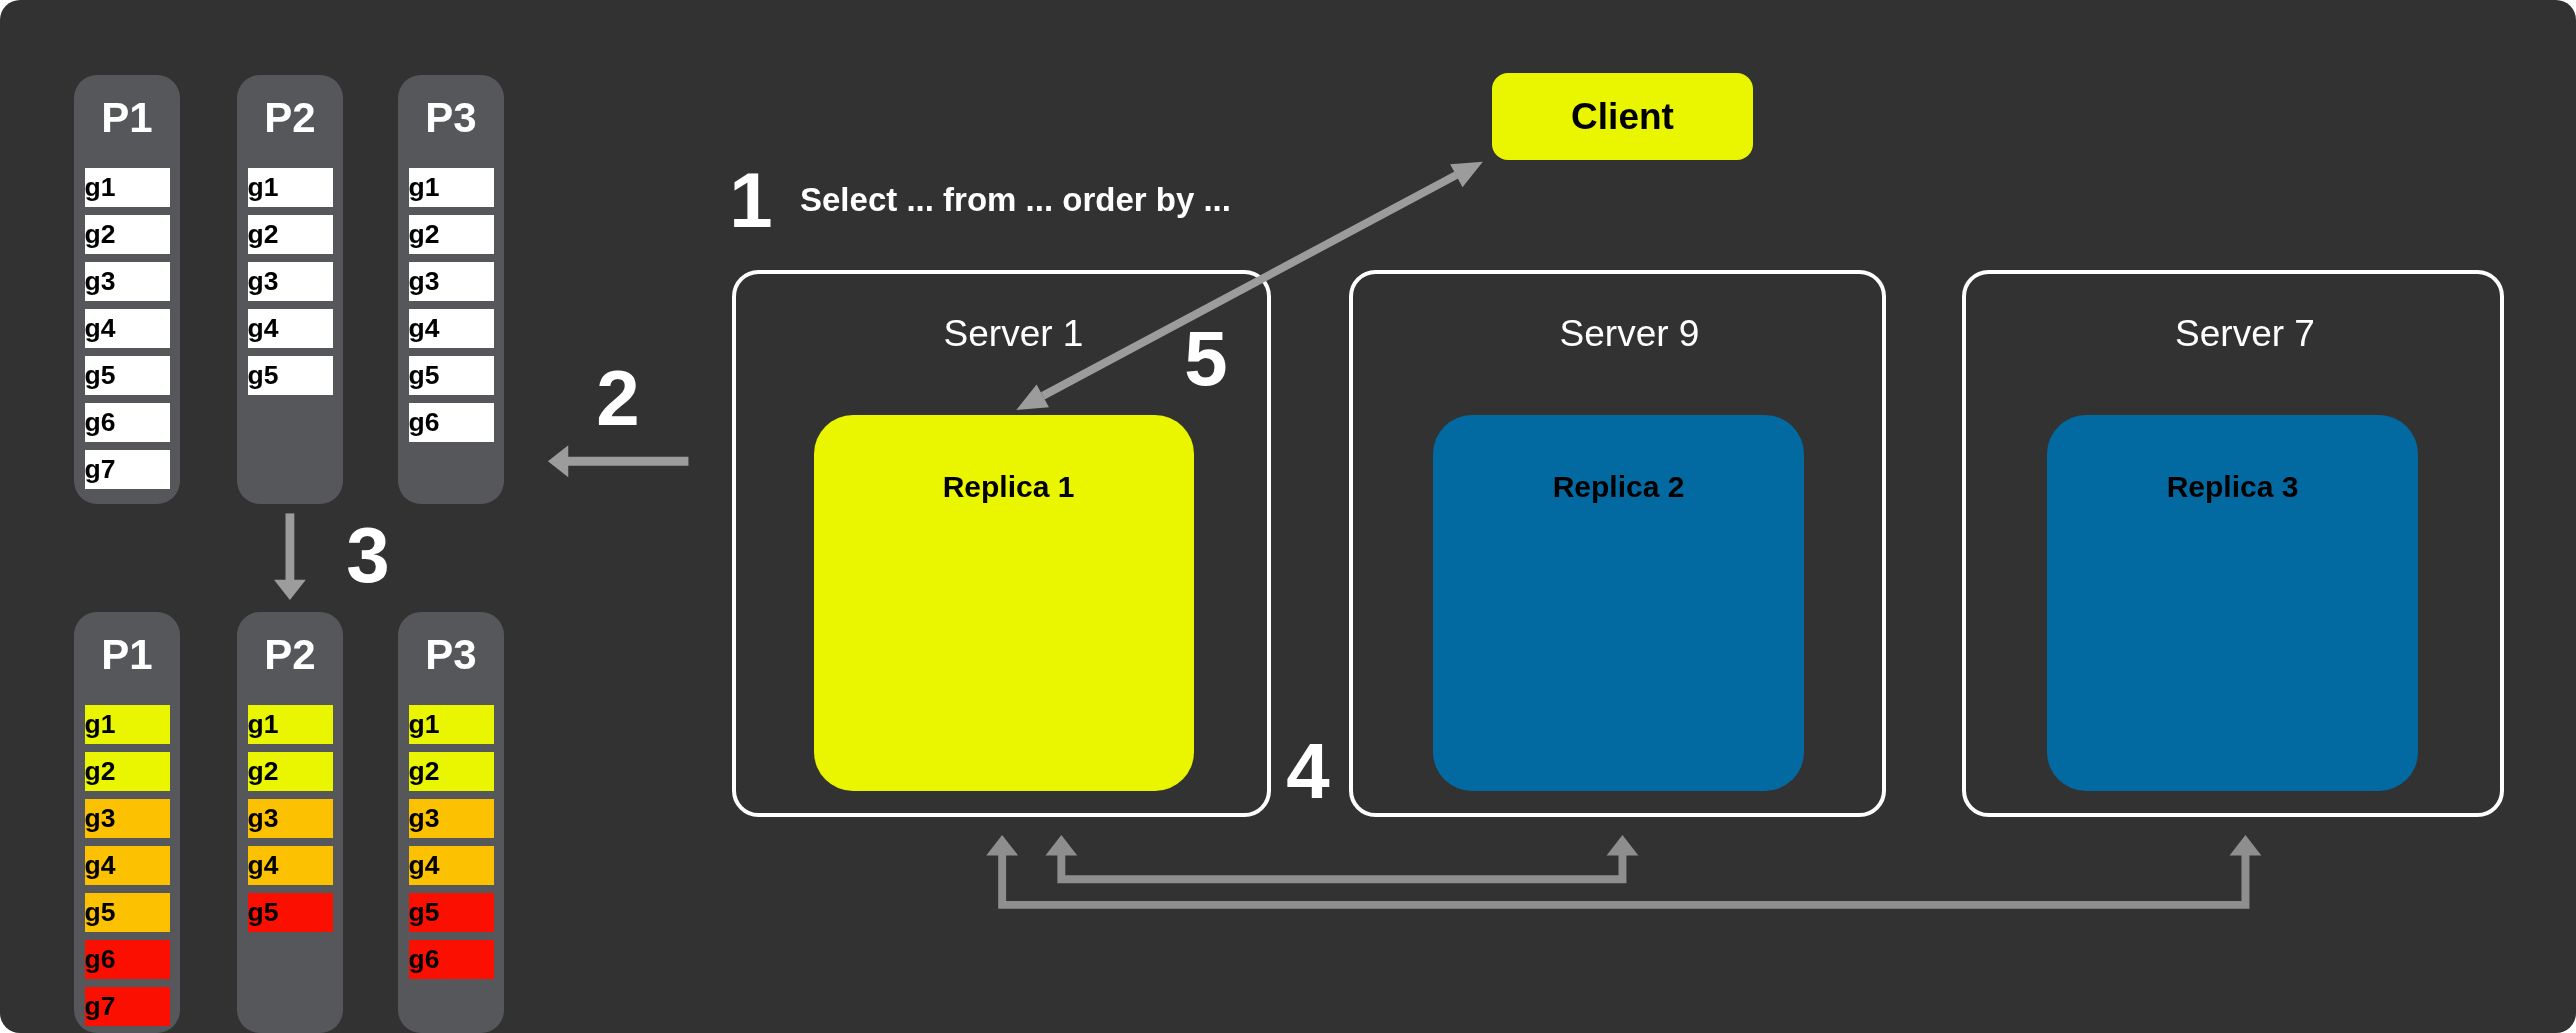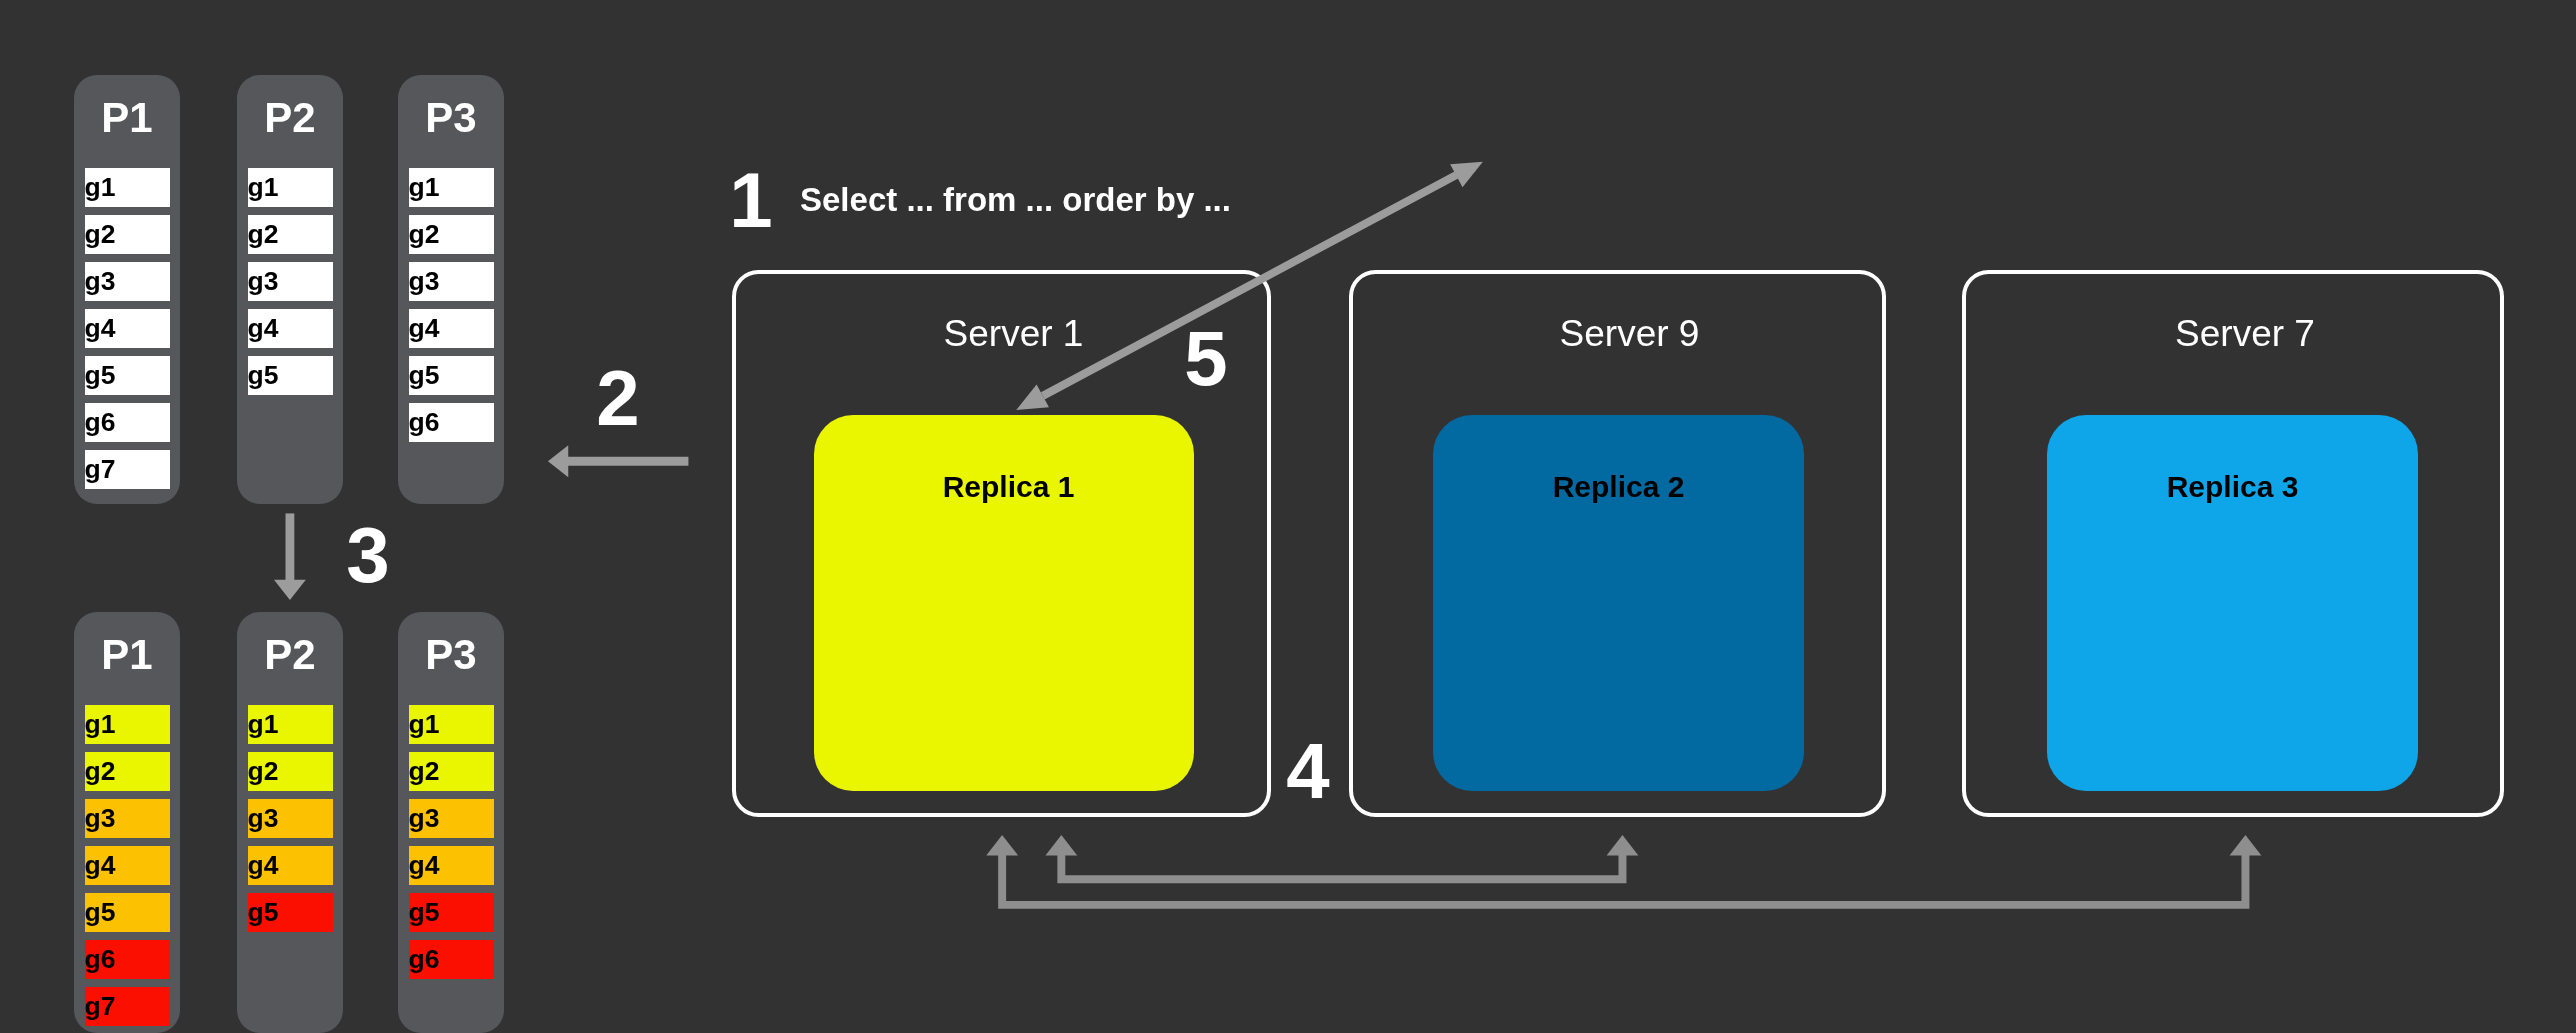--- a/index.html
+++ b/index.html
@@ -1,17 +1,17 @@
 <!DOCTYPE html>
 <html style="font-size:14px"><head>
 <meta charset="utf-8">
 <style>
   html,body{margin:0;padding:0;}
   body{font-family:"Liberation Sans","DejaVu Sans",sans-serif;}
-  #stage{position:relative;width:2576px;height:1033px;overflow:hidden;background:#323232;}
+  #stage{position:relative;width:2576px;height:1033px;overflow:hidden;background:#323232;border-radius:20px;}
 
   
   .pcol{position:absolute;width:106px;border-radius:23px;}
   .ptitle{margin-top:17.7px;height:49px;line-height:49px;text-align:center;
           font-size:42px;font-weight:700;color:#fff;}
   .cells{margin-top:26.5px;}
   .cell{width:85px;height:39px;margin:0 auto 8px auto;line-height:39px;
         text-align:left;font-size:26.5px;font-weight:700;color:#000;}
 
   #pb-0{left:74px;top:75px;height:429px;}
@@ -138,24 +138,27 @@
   <div class="server" id="server-2">
     <div class="server-label">Server 7</div>
   </div>
 
   <div class="replica" id="replica-0" style="background-color: rgb(233, 246, 0); padding-left: 9px;">
     <div class="replica-label">Replica 1</div>
   </div>
   <div class="replica" id="replica-1" style="background-color: #0369a1;">
     <div class="replica-label">Replica 2</div>
   </div>
-  <div class="replica" id="replica-2" style="background-color: #0ea5e9;">
+  <div class="replica" id="replica-2" style="background-color: #0369a1;">
     <div class="replica-label">Replica 3</div>
   </div>
 
+  <div id="client" style="background-color: rgb(233, 246, 0);">
+    <div class="client-label">Client</div>
+  </div>
 
   <div class="stepnum" id="num-1">1</div>
   <div id="query-text">Select ... from ... order by ...</div>
   <div class="stepnum" id="num-2">2</div>
   <div class="stepnum" id="num-3">3</div>
   <div class="stepnum" id="num-4">4</div>
   <div class="stepnum" id="num-5">5</div>
 
   <svg id="arrows" viewBox="0 0 2915 1169" xmlns="http://www.w3.org/2000/svg">
 

